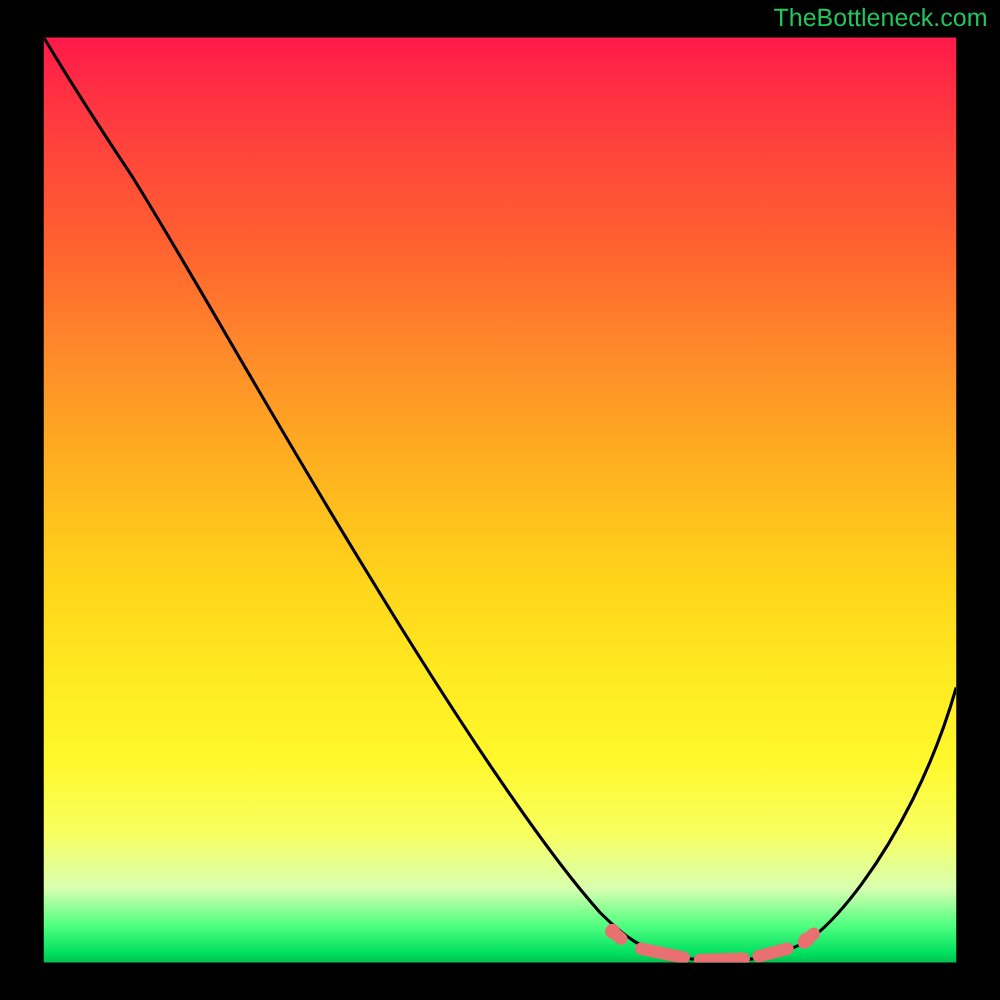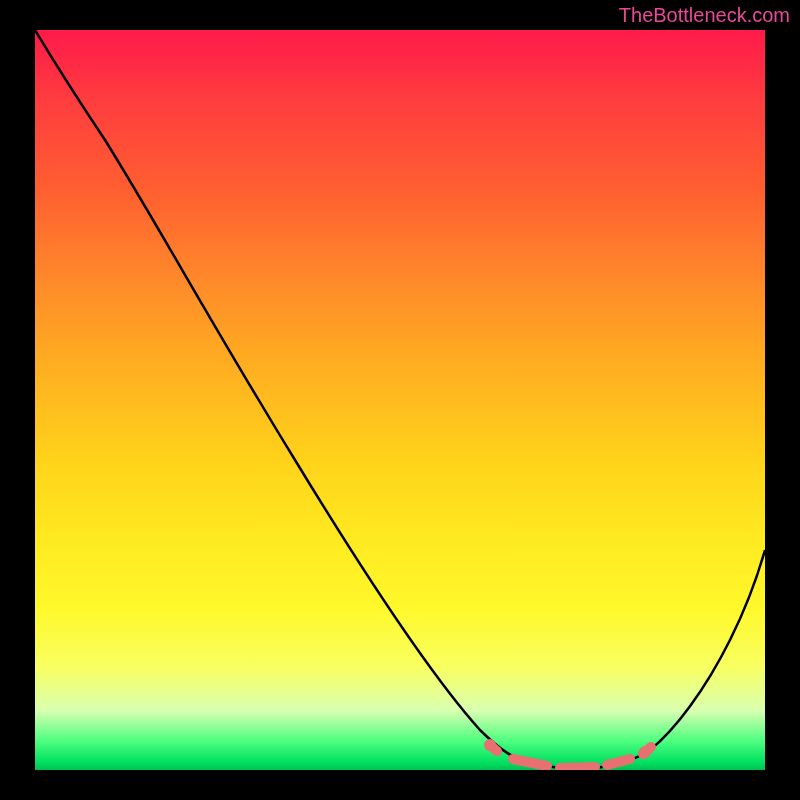--- a/index.html
+++ b/index.html
@@ -8,21 +8,21 @@
     height: 800px;
     background: #000;
     position: relative;
     overflow: hidden;
     font-family: Arial, sans-serif;
   }
   .watermark {
     position: absolute;
     top: 4px;
     right: 10px;
-    color: #ec4899;
+    color: #22c55e;
     font-size: 20px;
     font-weight: 500;
     z-index: 10;
   }
   .plot-area {
     position: absolute;
     left: 35px;
     top: 30px;
     width: 730px;
     height: 740px;

